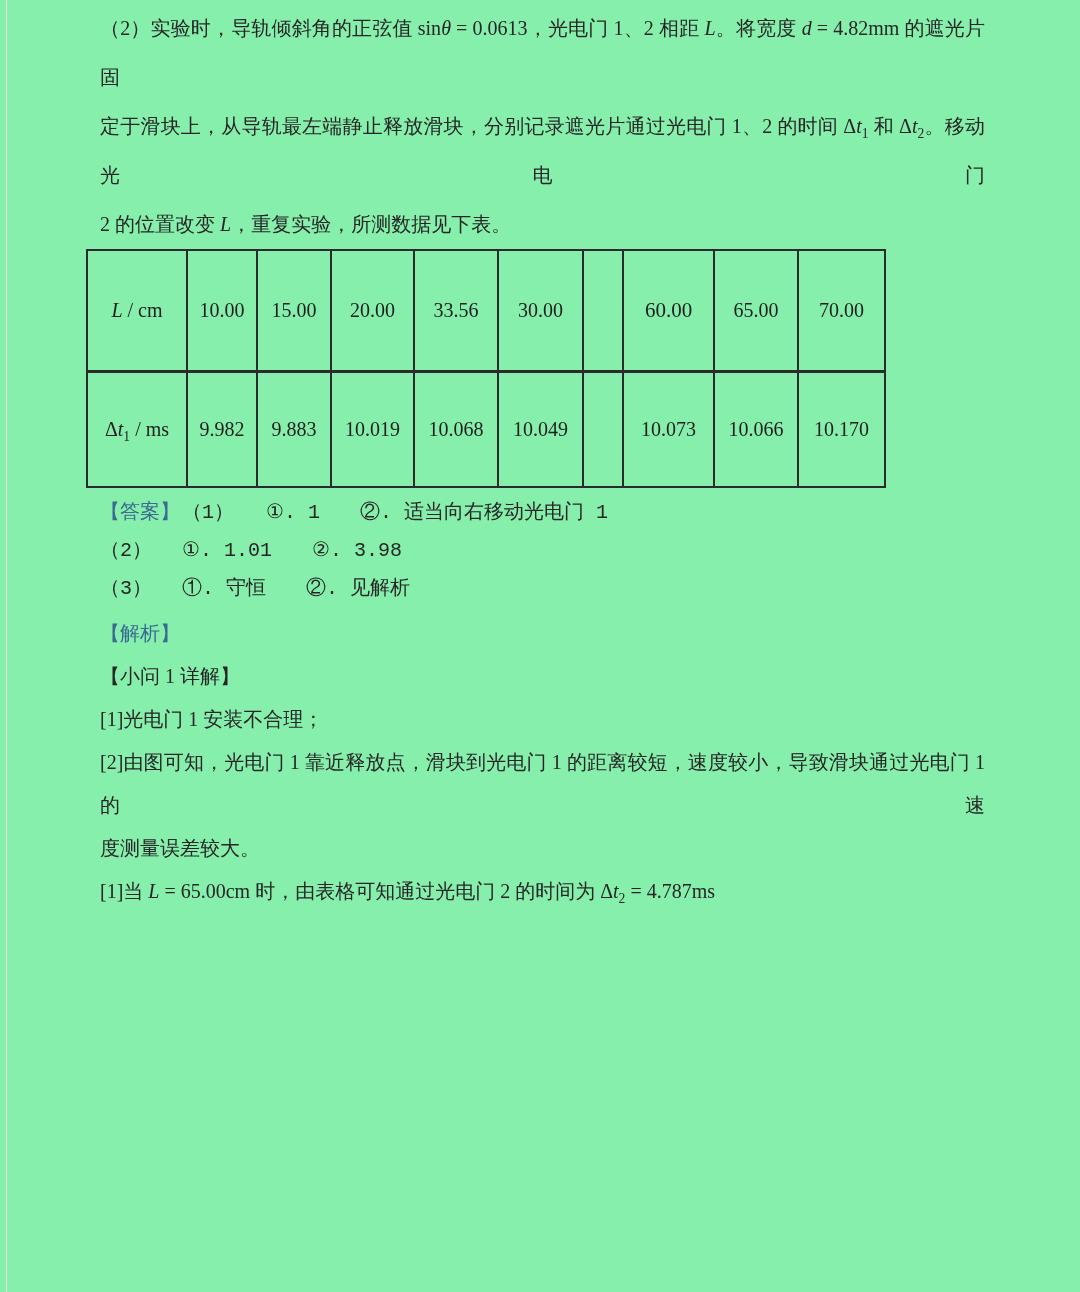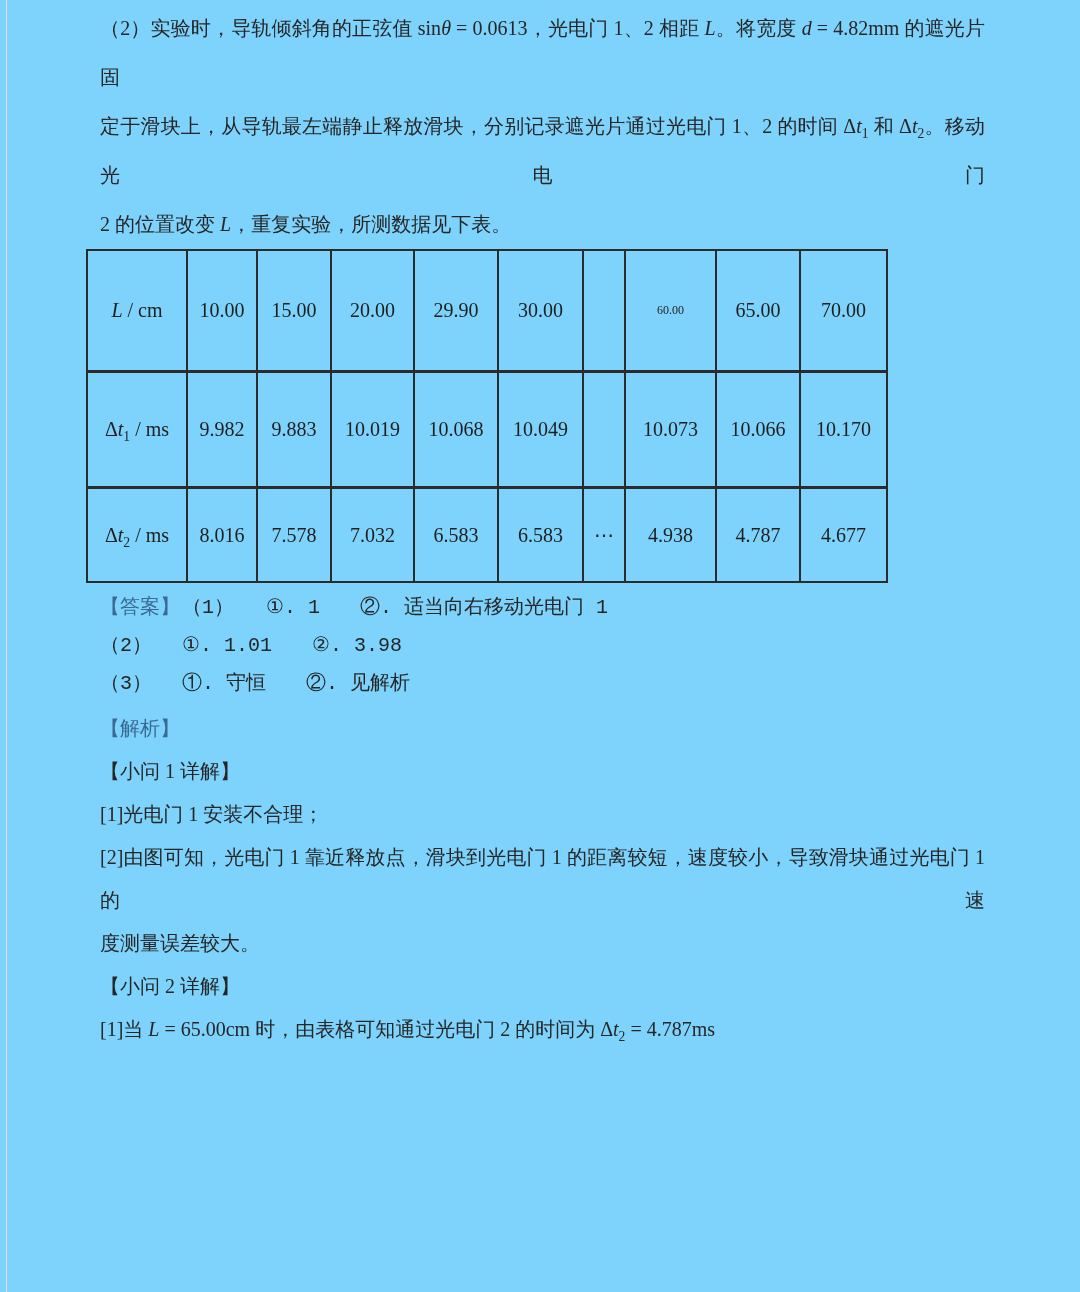--- a/index.html
+++ b/index.html
@@ -1,19 +1,19 @@
 <!DOCTYPE html>
 <html><head>
 <meta charset="utf-8">
 <style>
   html,body { margin:0; padding:0; }
   body { background:#ffffff; font-family:"Liberation Serif","DejaVu Serif",serif; }
   .page {
     position:relative; width:1080px; height:1292px; overflow:hidden;
-    background:#7dd3fc; color:#262626; box-sizing:border-box;
+    background:#86efac; color:#262626; box-sizing:border-box;
   }
   .page-edge {
     position:absolute; left:6px; top:0; width:1px; height:100%;
     background:#e2e2e2;
   }
   .content {
     position:relative; box-sizing:border-box;
     padding:4px 95px 0 100px; font-size:20px;
   }
   i { font-style:italic; }
@@ -75,50 +75,38 @@
           <col style="width:91px">
           <col style="width:84px">
         <col style="width:87px">
       </colgroup>
       <tbody>
       <tr class="r1">
         <td class="hdr"><i>L</i> / cm</td>
         <td>10.00</td>
         <td>15.00</td>
         <td>20.00</td>
-        <td>29.90</td>
+        <td>33.56</td>
         <td>30.00</td>
         <td></td>
-        <td style="font-size:12px">60.00</td>
+        <td style="font-size:21px">60.00</td>
         <td>65.00</td>
         <td>70.00</td>
       </tr>
       <tr class="r2">
         <td class="hdr">Δ<i>t</i><sub>1</sub> / ms</td>
         <td>9.982</td>
         <td>9.883</td>
         <td>10.019</td>
         <td>10.068</td>
         <td>10.049</td>
         <td></td>
         <td>10.073</td>
         <td>10.066</td>
         <td>10.170</td>
-      </tr>
-      <tr class="r3">
-        <td class="hdr">Δ<i>t</i><sub>2</sub> / ms</td>
-        <td>8.016</td>
-        <td>7.578</td>
-        <td>7.032</td>
-        <td>6.583</td>
-        <td>6.583</td>
-        <td>⋯</td>
-        <td>4.938</td>
-        <td>4.787</td>
-        <td>4.677</td>
       </tr>
       </tbody>
     </table>
 
 
 
     <div class="answers">
       <p class="ans-line">
         <span class="blue">【答案】</span><span class="ans-num first">（1）</span><span class="ans-i1">①. 1</span><span>②. 适当向右移动光电门 1</span>
       </p>
@@ -129,19 +117,18 @@
         <span class="ans-num">（3）</span><span class="ans-i1">①. 守恒</span><span>②. 见解析</span>
       </p>
     </div>
 
     <div class="analysis">
       <p class="pline blue">【解析】</p>
       <p class="pline">【小问 1 详解】</p>
       <p class="pline">[1]光电门 1 安装不合理；</p>
       <p class="pline jline">[2]由图可知，光电门 1 靠近释放点，滑块到光电门 1 的距离较短，速度较小，导致滑块通过光电门 1 的速</p>
       <p class="pline">度测量误差较大。</p>
-      <p class="pline">【小问 2 详解】</p>
       <p class="pline">[1]当 <i>L</i> = 65.00cm 时，由表格可知通过光电门 2 的时间为 Δ<i>t</i><sub>2</sub> = 4.787ms</p>
 
     </div>
 
   </div>
 </div>
 
 </body></html>

